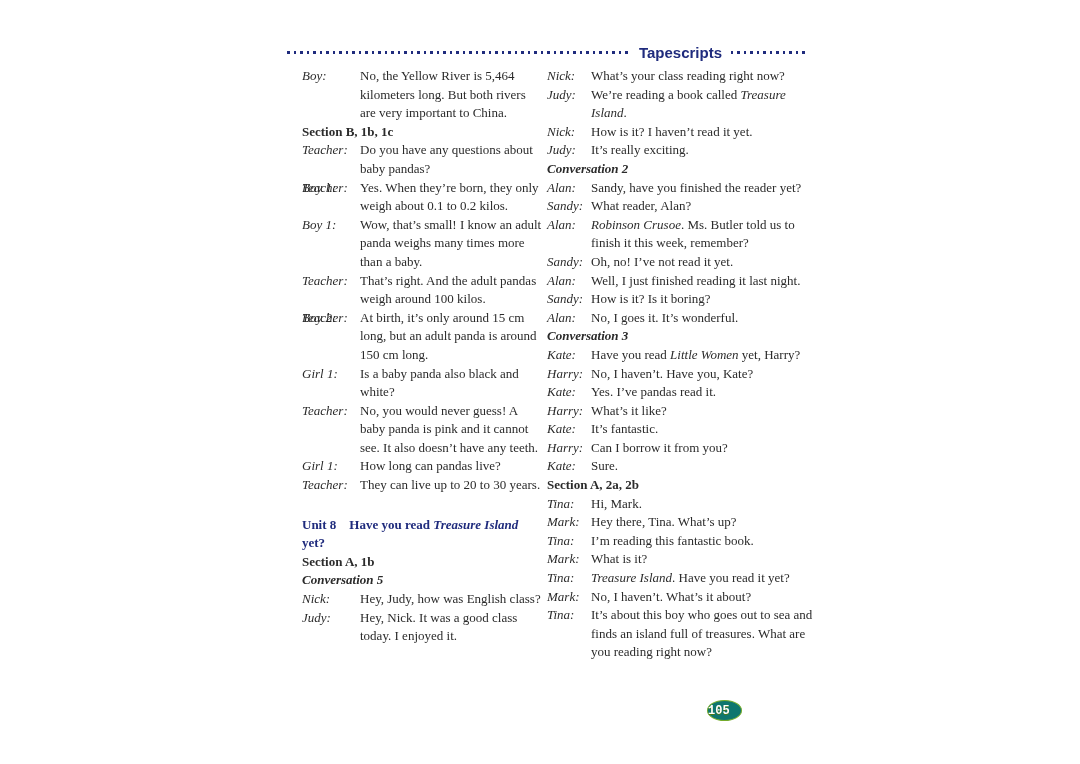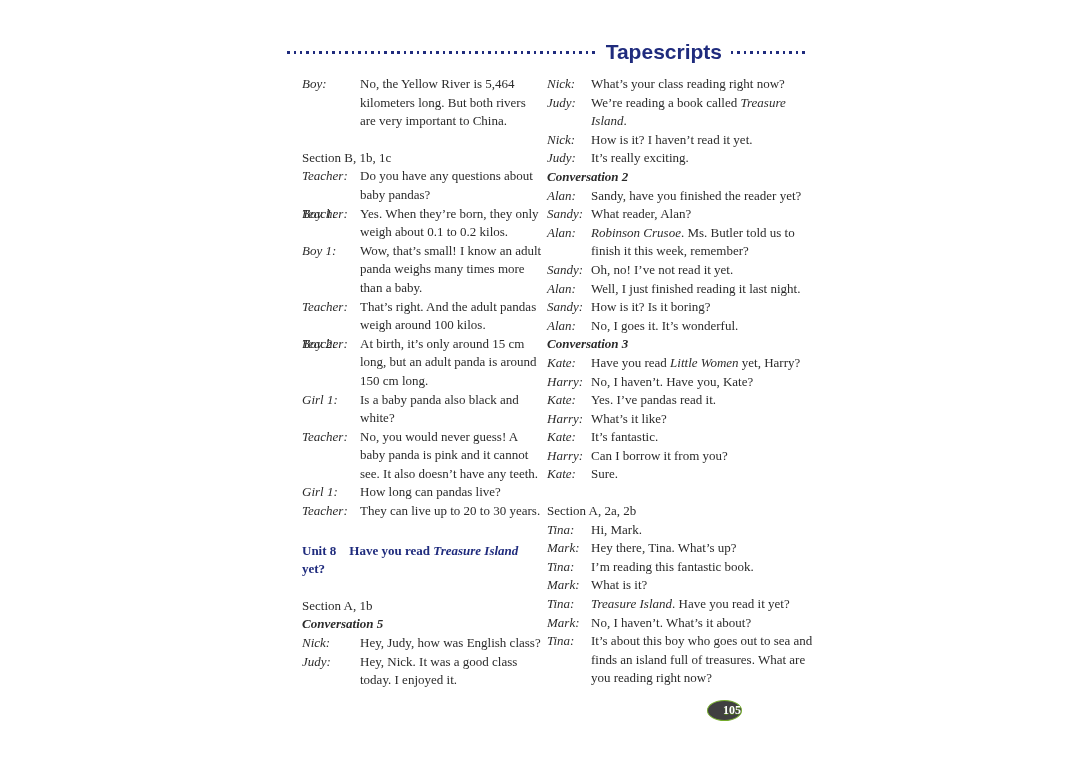--- a/index.html
+++ b/index.html
@@ -27,65 +27,65 @@
   .dots {
     height: 3px;
     background-image: repeating-linear-gradient(90deg, #1f2b7d 0, #1f2b7d 2.5px, transparent 2.5px, transparent 6.5px);
   }
   .dots-left { flex: 1; }
   .dots-right { width: 74px; }
   .header-title {
     color: #1f2b7d;
     font-family: "Liberation Sans", sans-serif;
     font-weight: bold;
-    font-size: 21px;
+    font-size: 15px;
     padding: 0 9px;
     white-space: nowrap;
   }
   .column {
     position: absolute;
-    top: 75px;
+    top: 67px;
     font-size: 13px;
     line-height: 18.6px;
   }
   #col-left  { left: 302px; width: 240px; }
   #col-right { left: 547px; width: 266px; }
   .line { position: relative; }
   .dialogue { }
   #col-left  .dialogue { padding-left: 58px; }
   #col-right .dialogue { padding-left: 44px; }
   .speaker {
     position: absolute;
     left: 0;
     top: 0;
     font-style: italic;
   }
   .utterance em { font-style: italic; }
-  .section-heading { font-weight: normal; margin-top: 18px; }
+  .section-heading { font-weight: bold; }
   .conversation-heading { font-weight: bold; font-style: italic; }
   .unit-heading {
     color: #1f2b7d;
     font-weight: bold;
     margin-top: 21px;
   }
   .unit-heading em { font-style: italic; }
   .page-number-badge {
     position: absolute;
     left: 707px;
     top: 700px;
     width: 35px;
     height: 21px;
-    background: #404040;
+    background: #0f766e;
     border: 1px solid #74ab2c;
     border-radius: 50%;
     display: flex;
     align-items: center;
-    justify-content: flex-end;
+    justify-content: flex-start;
     color: #ffffff;
-    font-family: Liberation Serif, serif;
+    font-family: Liberation Mono, monospace;
     font-weight: bold;
     font-size: 12px;
     text-shadow: 0 1px 0 #4c7a14;
     box-sizing: border-box;
   }
 </style>
 </head>
 <body>
 
 <div class="page-header">

